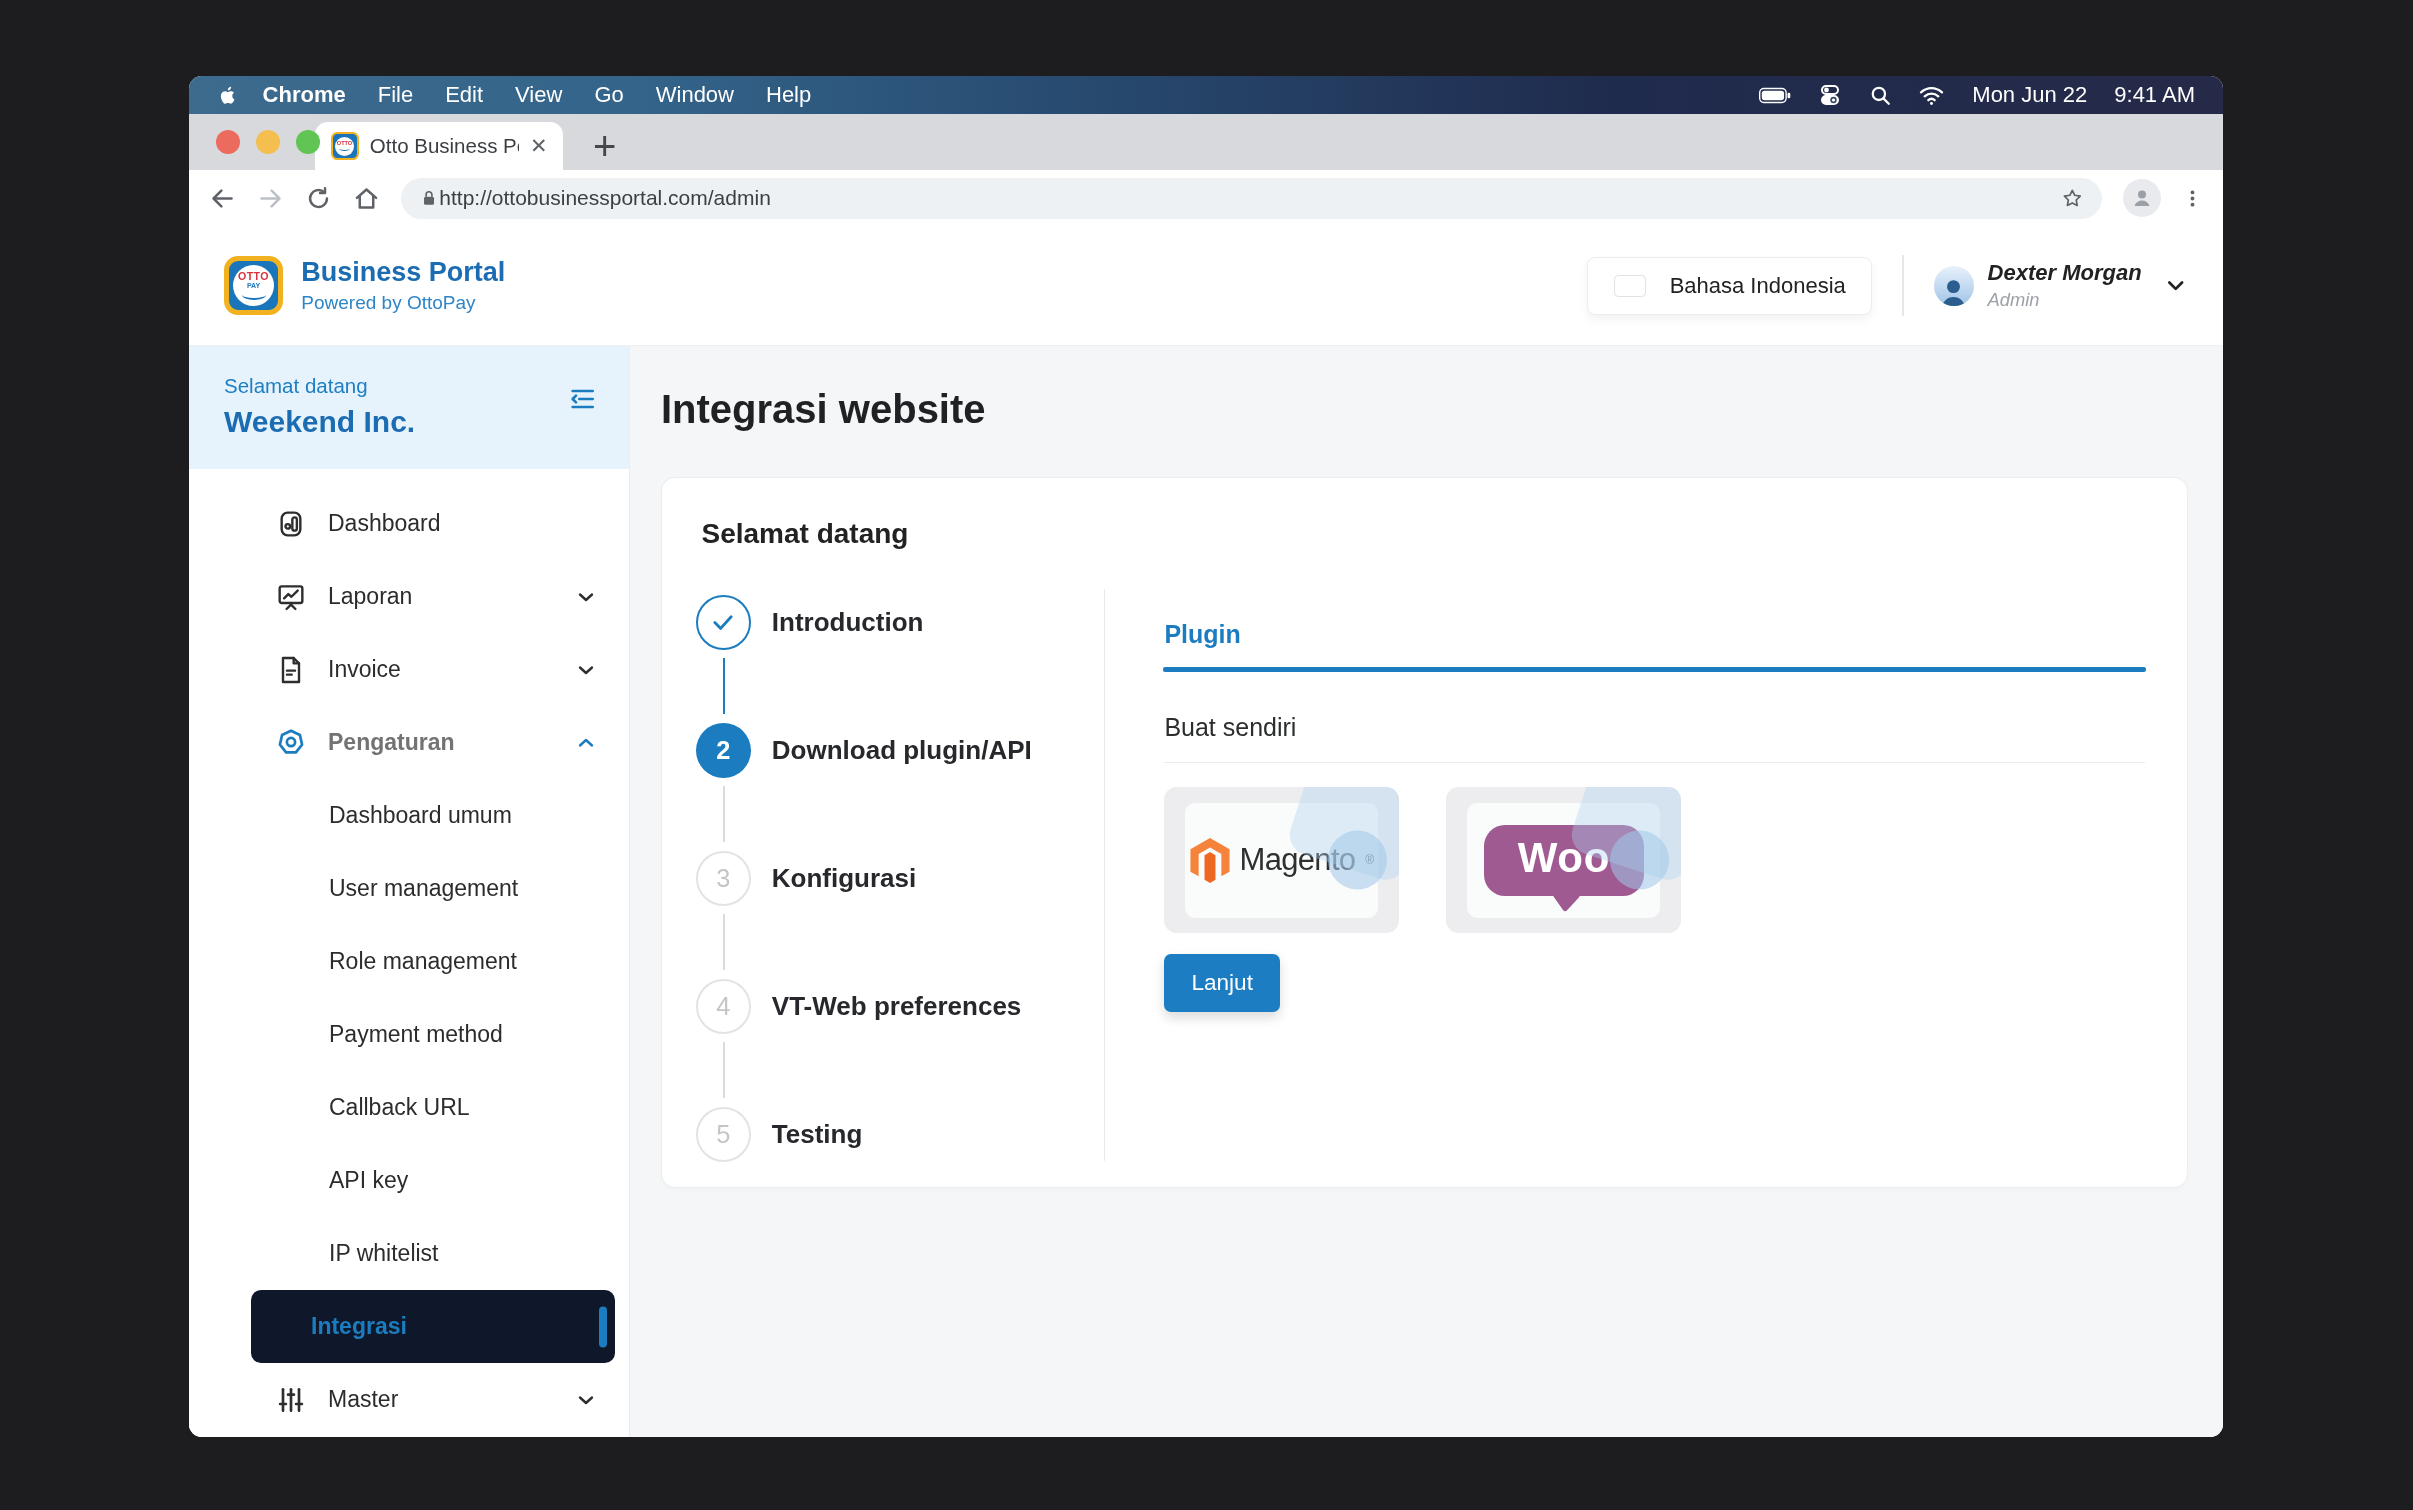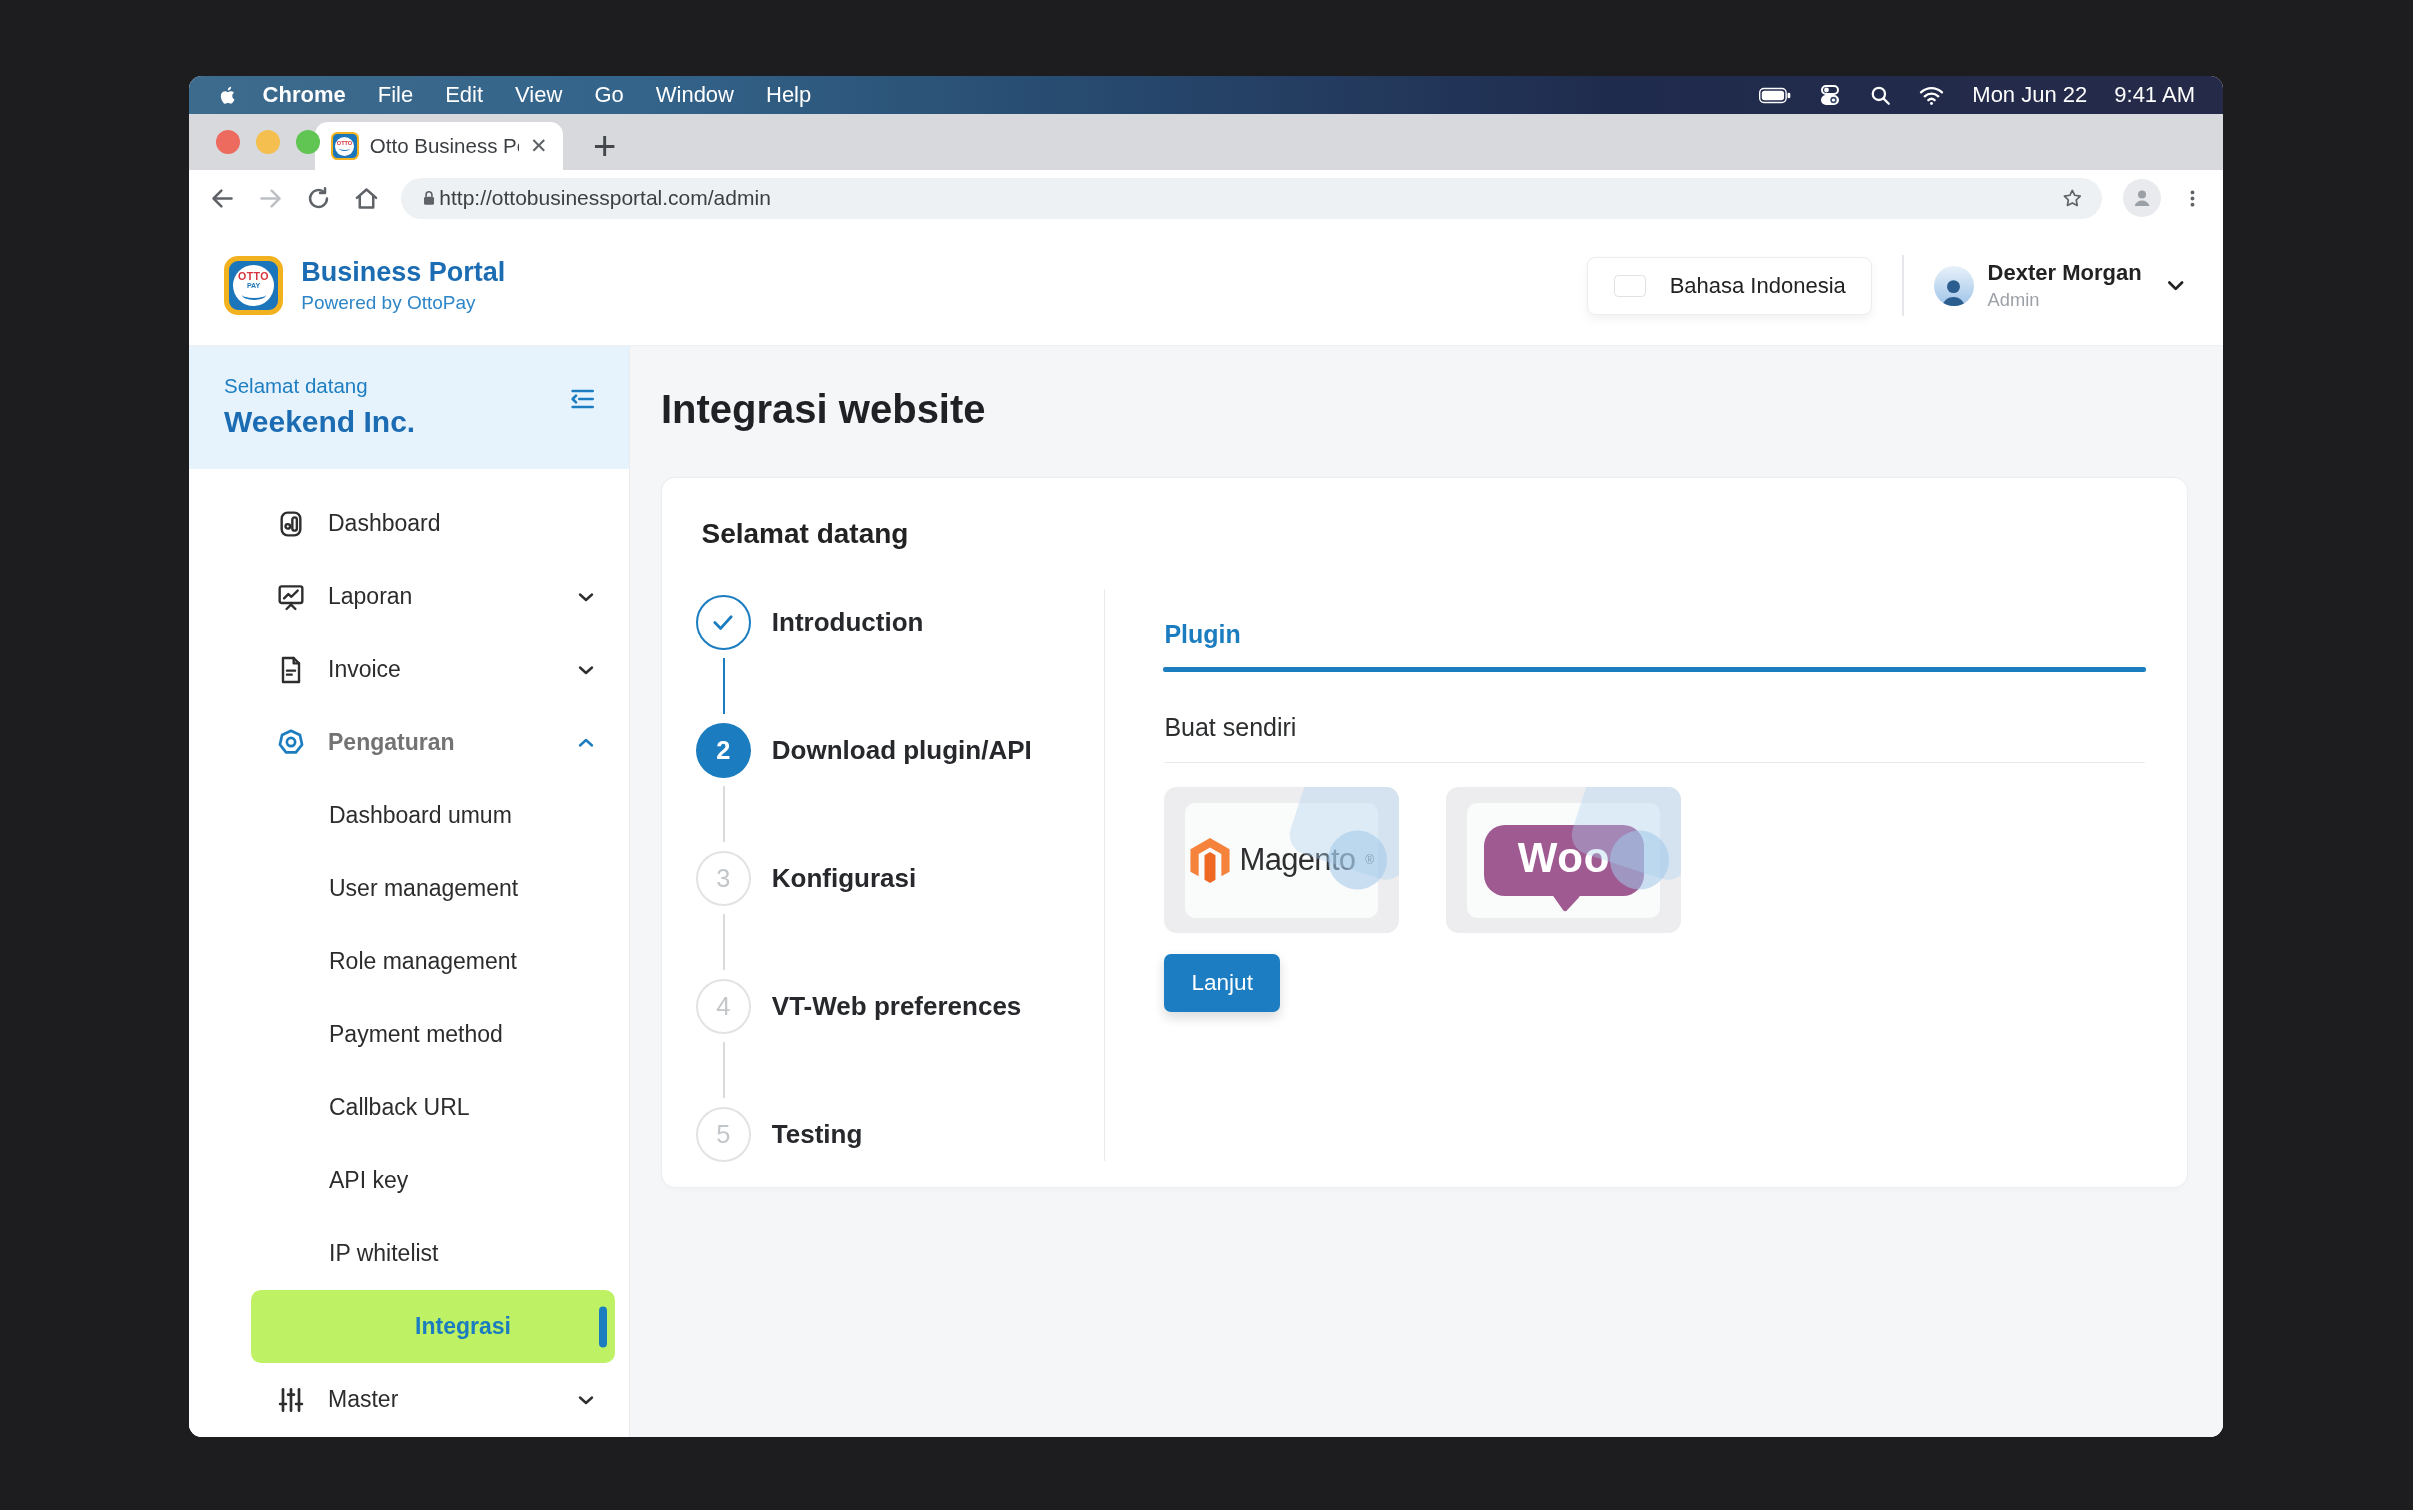--- a/index.html
+++ b/index.html
@@ -54,40 +54,40 @@
   .brand { margin-left:18.3px; }
   .brand-title { font-size:27px; font-weight:700; color:#1b6cb2; }
   .brand-sub { font-size:19px; color:#2e86c7; margin-top:4.2px; }
   .hdr-right { margin-left:auto; display:flex; align-items:center; }
   .langbtn { height:58px; display:flex; align-items:center; gap:24px; padding:0 25.4px; background:#fff;
              border:1.4px solid #ececee; border-radius:8.5px; box-shadow:0 4.2px 10px rgba(0,0,0,.05); font-size:22px; color:#222; }
   .flag { width:32px; height:22px; border-radius:4.2px; overflow:hidden; border:0.7px solid #e2e2e2; }
   .flag .t { height:50%; background:#dd2c2c; } .flag .b { height:50%; background:#f6f6f6; }
   .hdr-sep { width:1.4px; height:61px; background:#e5e7ea; margin:0 30px; }
   .avatar { width:40px; height:40px; border-radius:50%; background:linear-gradient(180deg,#e8f1fa,#9fc4e8); overflow:hidden; display:flex; align-items:flex-end; justify-content:center; }
-  .userblock { margin-left:14px; }
+  .userblock { margin-left:14px;font-style:italic; }
   .uname { font-size:22px; font-weight:700; color:#222; }
   .urole { font-size:18.3px; color:#9ca1a7; margin-top:2.8px; }
   .hdr-chev { margin-left:21px; }
 
   
   .bodyrow { flex:1; display:flex; min-height:0; }
   .sidebar { width:440px; flex:0 0 440px; background:#fff; overflow:hidden; }
   .welcome { height:123px; background:#e7f3fc; padding:28px 31px 0 35px; position:relative; }
   .w-label { font-size:20.5px; color:#1d7ec2; }
   .w-company { font-size:30px; font-weight:700; color:#1b6cb2; margin-top:7px; }
   .collapse { position:absolute; right:31px; top:37px; }
 
   .menu { padding-top:18.3px;margin-left:48px; }
   .item { height:73px; display:flex; align-items:center; padding:0 31px 0 38px; font-size:23px; color:#2c2c2c; }
   .item .ic { margin-right:21px; }
   .item .chev { margin-left:auto; }
   .item.sect-active { color:#737373; font-weight:700; }
   .sub { height:73px; display:flex; align-items:center; padding-left:92px; font-size:23px; color:#2c2c2c; }
-  .sub.active { margin:0 14px; padding-left:60px; background:#bef264; border-radius:10px; color:#1b7dc0; font-weight:700; position:relative;justify-content:center; }
+  .sub.active { margin:0 14px; padding-left:60px; background:#0f172a; border-radius:10px; color:#1b7dc0; font-weight:700; position:relative; }
   .sub.active::after { content:""; position:absolute; right:8.5px; top:50%; transform:translateY(-50%);
                        width:7.8px; height:41px; border-radius:5px; background:#1b7dc0; }
 
   .main { flex:1; background:#f5f6f8; padding:41px 35px 0 31px; border-left:0.7px solid #ececef; min-width:0; }
   .page-title { font-size:40px; font-weight:700; color:#1f2124; }
   .card { margin-top:45px; background:#fff; border:1.4px solid #ebedef; border-radius:14px; height:711px;
           padding:40px 42px 0 31px; box-shadow:0 1.4px 5.6px rgba(0,0,0,.02); }
   .card-title { font-size:28px; font-weight:700; color:#222; padding-left:8.5px; }
   .card-row { display:flex; margin-top:25.4px; height:calc(100% - 71px); }
 

